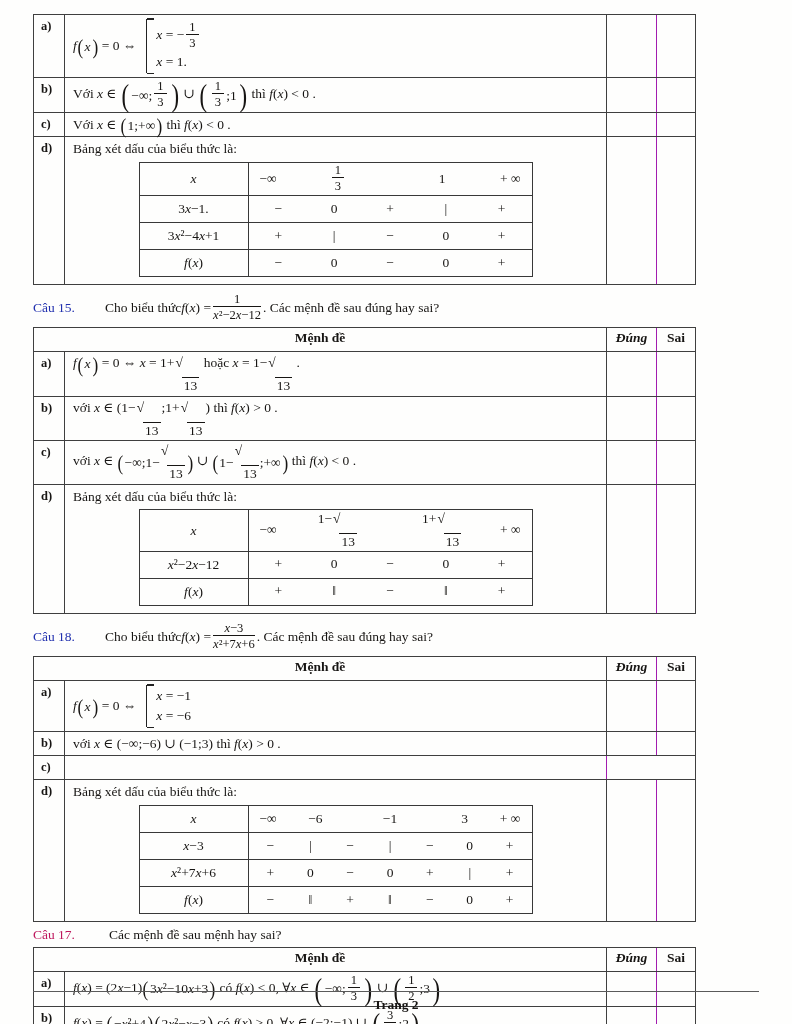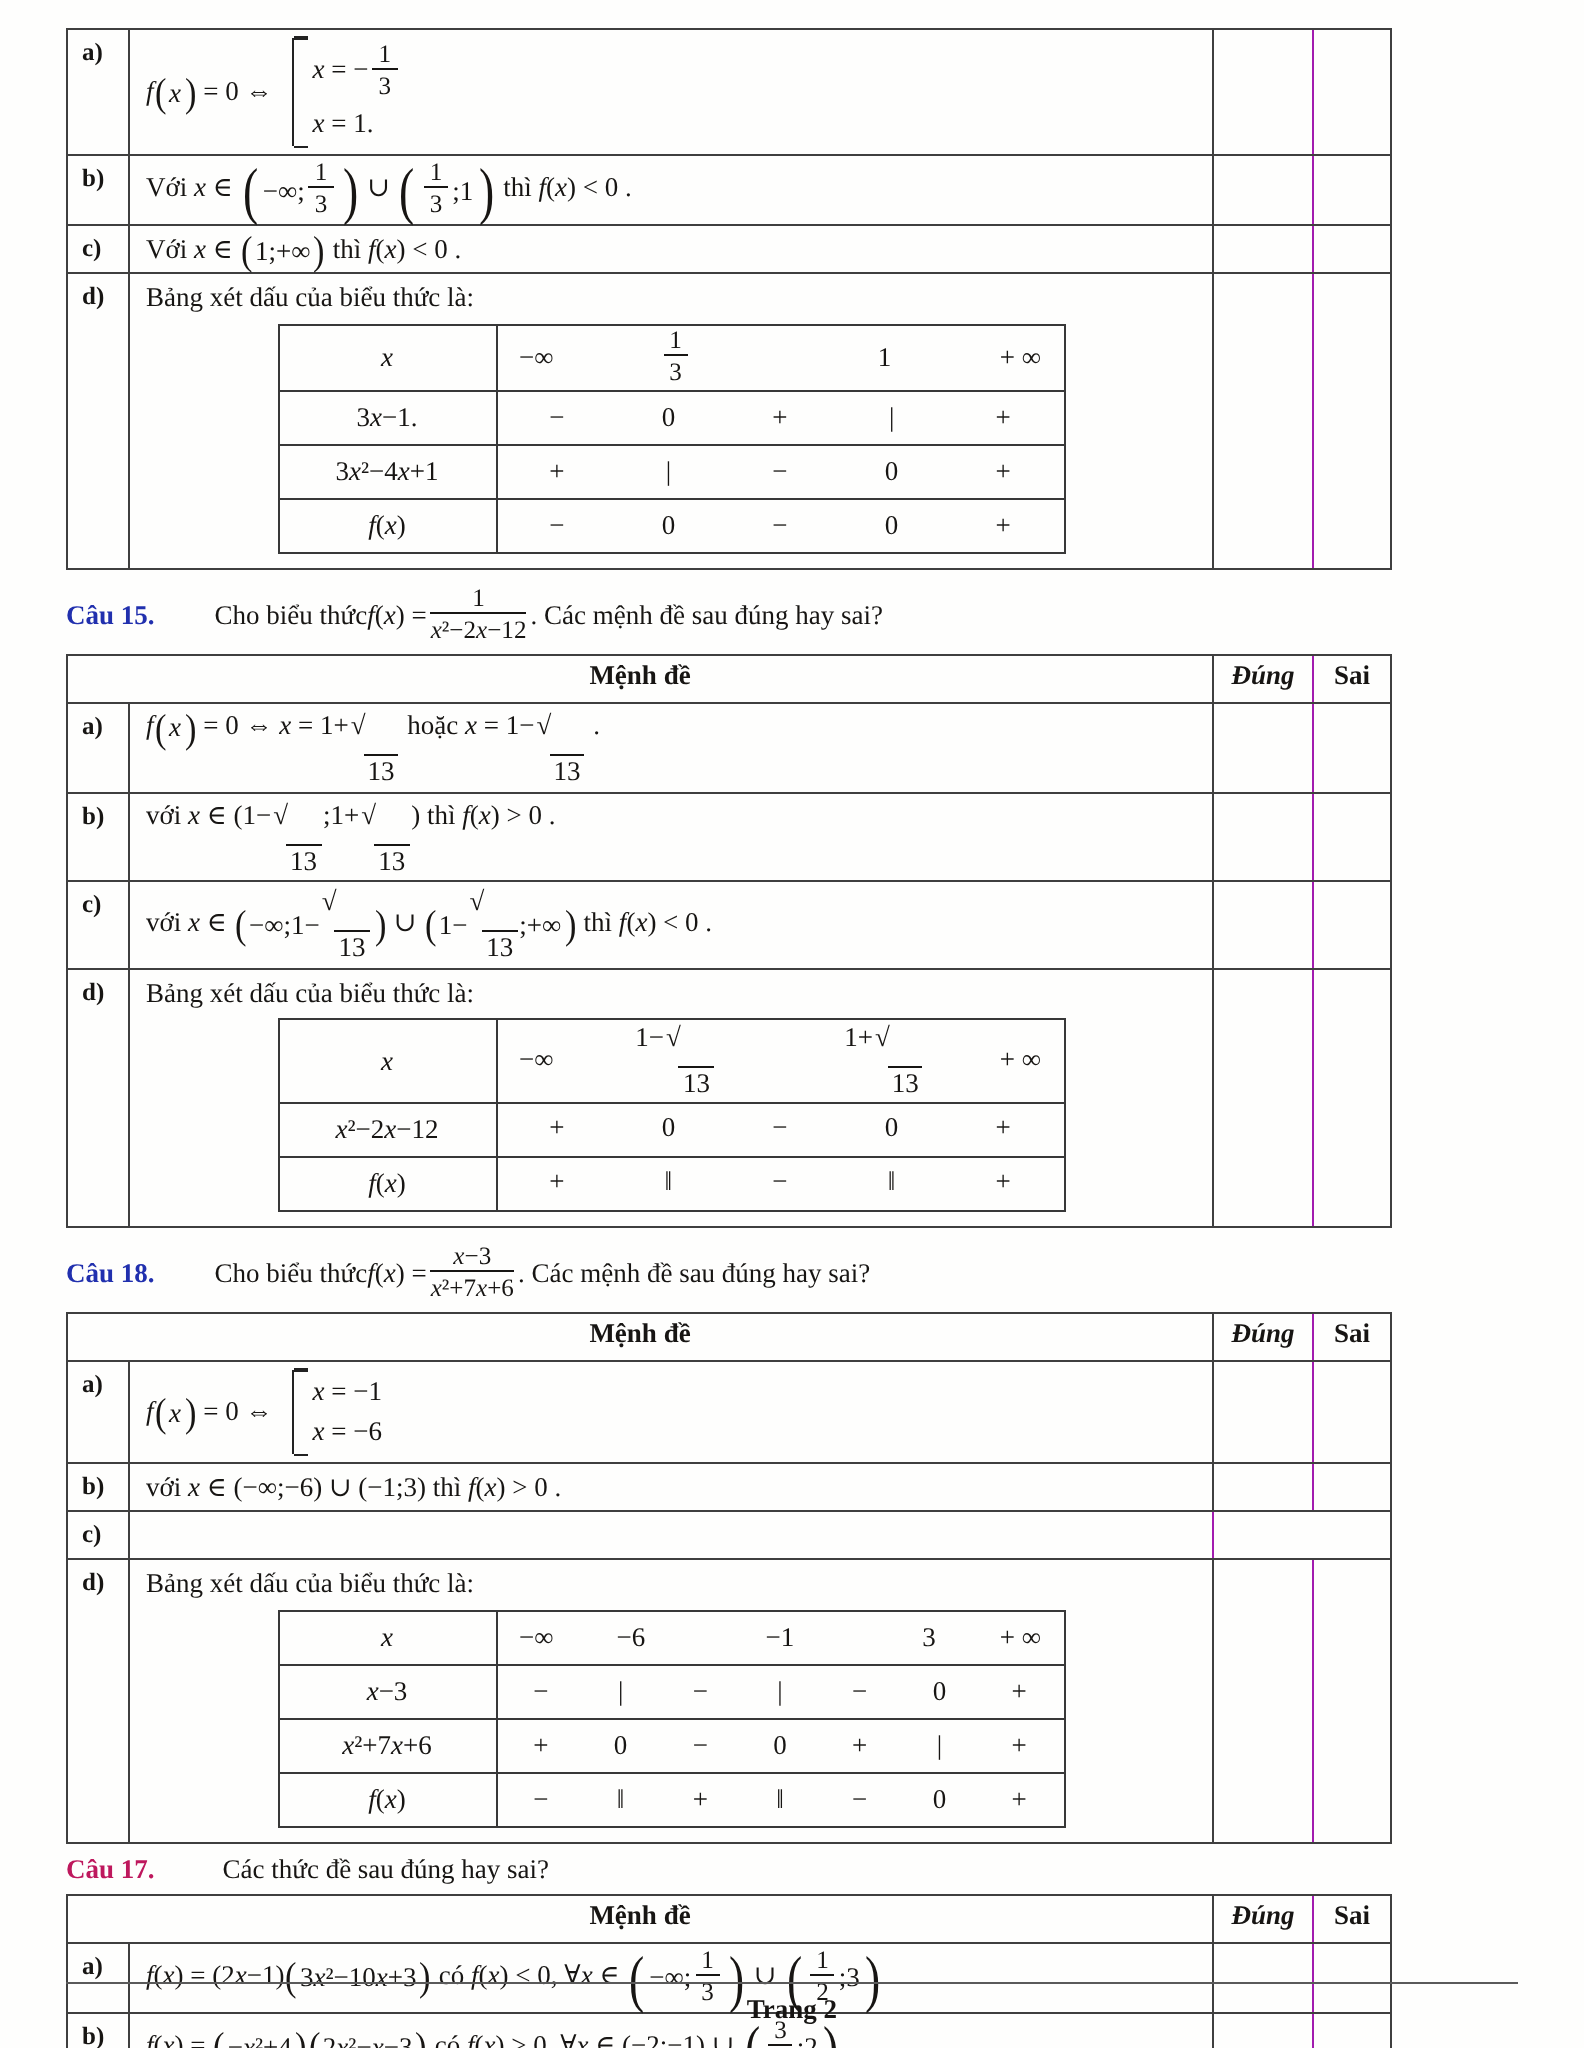--- a/index.html
+++ b/index.html
@@ -18,21 +18,21 @@
   .cell{box-sizing:border-box;}
   .cell-letter{border-right:1px solid #3f3f3f;font-weight:bold;font-size:12.5px;padding:3px 0 0 7px;}
   .cell-state{border-right:1px solid #3f3f3f;display:flex;flex-direction:column;justify-content:center;padding:2px 8px;}
   .cell-dung{border-right:1px solid #a21caf;font-style:italic;}
   .cell-menhde{grid-column:1 / 3;border-right:1px solid #3f3f3f;text-align:center;font-weight:bold;padding:1px 2px;}
   .qrow-header .cell-dung,.qrow-header .cell-sai{font-weight:bold;text-align:center;padding:1px 2px;}
 
   
   .qheading{display:flex;align-items:center;gap:30px;margin:8px 0 4px;}
   .qheading.compact{margin:4px 0 3px;gap:34px;}
-  .qlabel{font-weight:bold;white-space:nowrap;}
+  .qlabel{font-weight:normal;white-space:nowrap;}
   .qintro{display:inline-flex;align-items:center;flex-wrap:wrap;}
 
   
   .mi{font-style:italic;}
   .frac{display:inline-flex;flex-direction:column;vertical-align:middle;text-align:center;
         font-size:0.93em;line-height:1.12;margin:0 2px;position:relative;top:-1px;}
   .frac .num{border-bottom:1.1px solid currentColor;padding:0 3px 0;}
   .frac .den{padding-top:1px;}
   .sqrt{display:inline-flex;align-items:flex-start;margin:0 1px;}
   .sqrt-sym{line-height:1.15;}
@@ -407,21 +407,21 @@
                 </div>
               </div>
             </div>
           </div>
           <div class="cell cell-dung"></div>
           <div class="cell cell-sai"></div>
         </div>
       </div>
       <div class="qheading compact">
         <span class="qlabel" style="color: #be185d;">Câu 17.</span>
-        <span class="qintro">Các thức đề sau đúng hay sai?</span>
+        <span class="qintro">Các mệnh đề sau mệnh hay sai?</span>
       </div>
       <div class="qtable">
         <div class="qrow qrow-header">
           <div class="cell cell-menhde">Mệnh đề</div>
           <div class="cell cell-dung">Đúng</div>
           <div class="cell cell-sai">Sai</div>
         </div>
         <div class="qrow">
           <div class="cell cell-letter">a)</div>
           <div class="cell cell-state">

